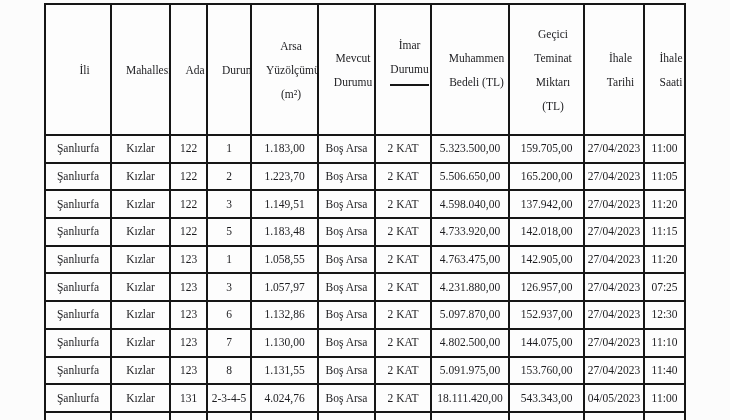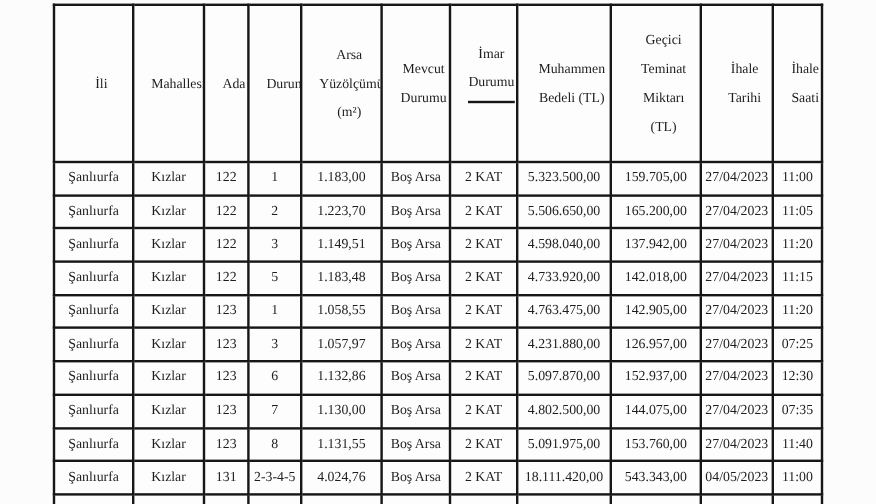--- a/index.html
+++ b/index.html
@@ -219,21 +219,21 @@
           <td>Şanlıurfa</td>
           <td>Kızlar</td>
           <td>123</td>
           <td>7</td>
           <td>1.130,00</td>
           <td>Boş Arsa</td>
           <td>2 KAT</td>
           <td>4.802.500,00</td>
           <td>144.075,00</td>
           <td>27/04/2023</td>
-          <td>07:35</td>
+          <td>11:10</td>
         </tr>
         <tr>
           <td>Şanlıurfa</td>
           <td>Kızlar</td>
           <td>123</td>
           <td>8</td>
           <td>1.131,55</td>
           <td>Boş Arsa</td>
           <td>2 KAT</td>
           <td>5.091.975,00</td>

